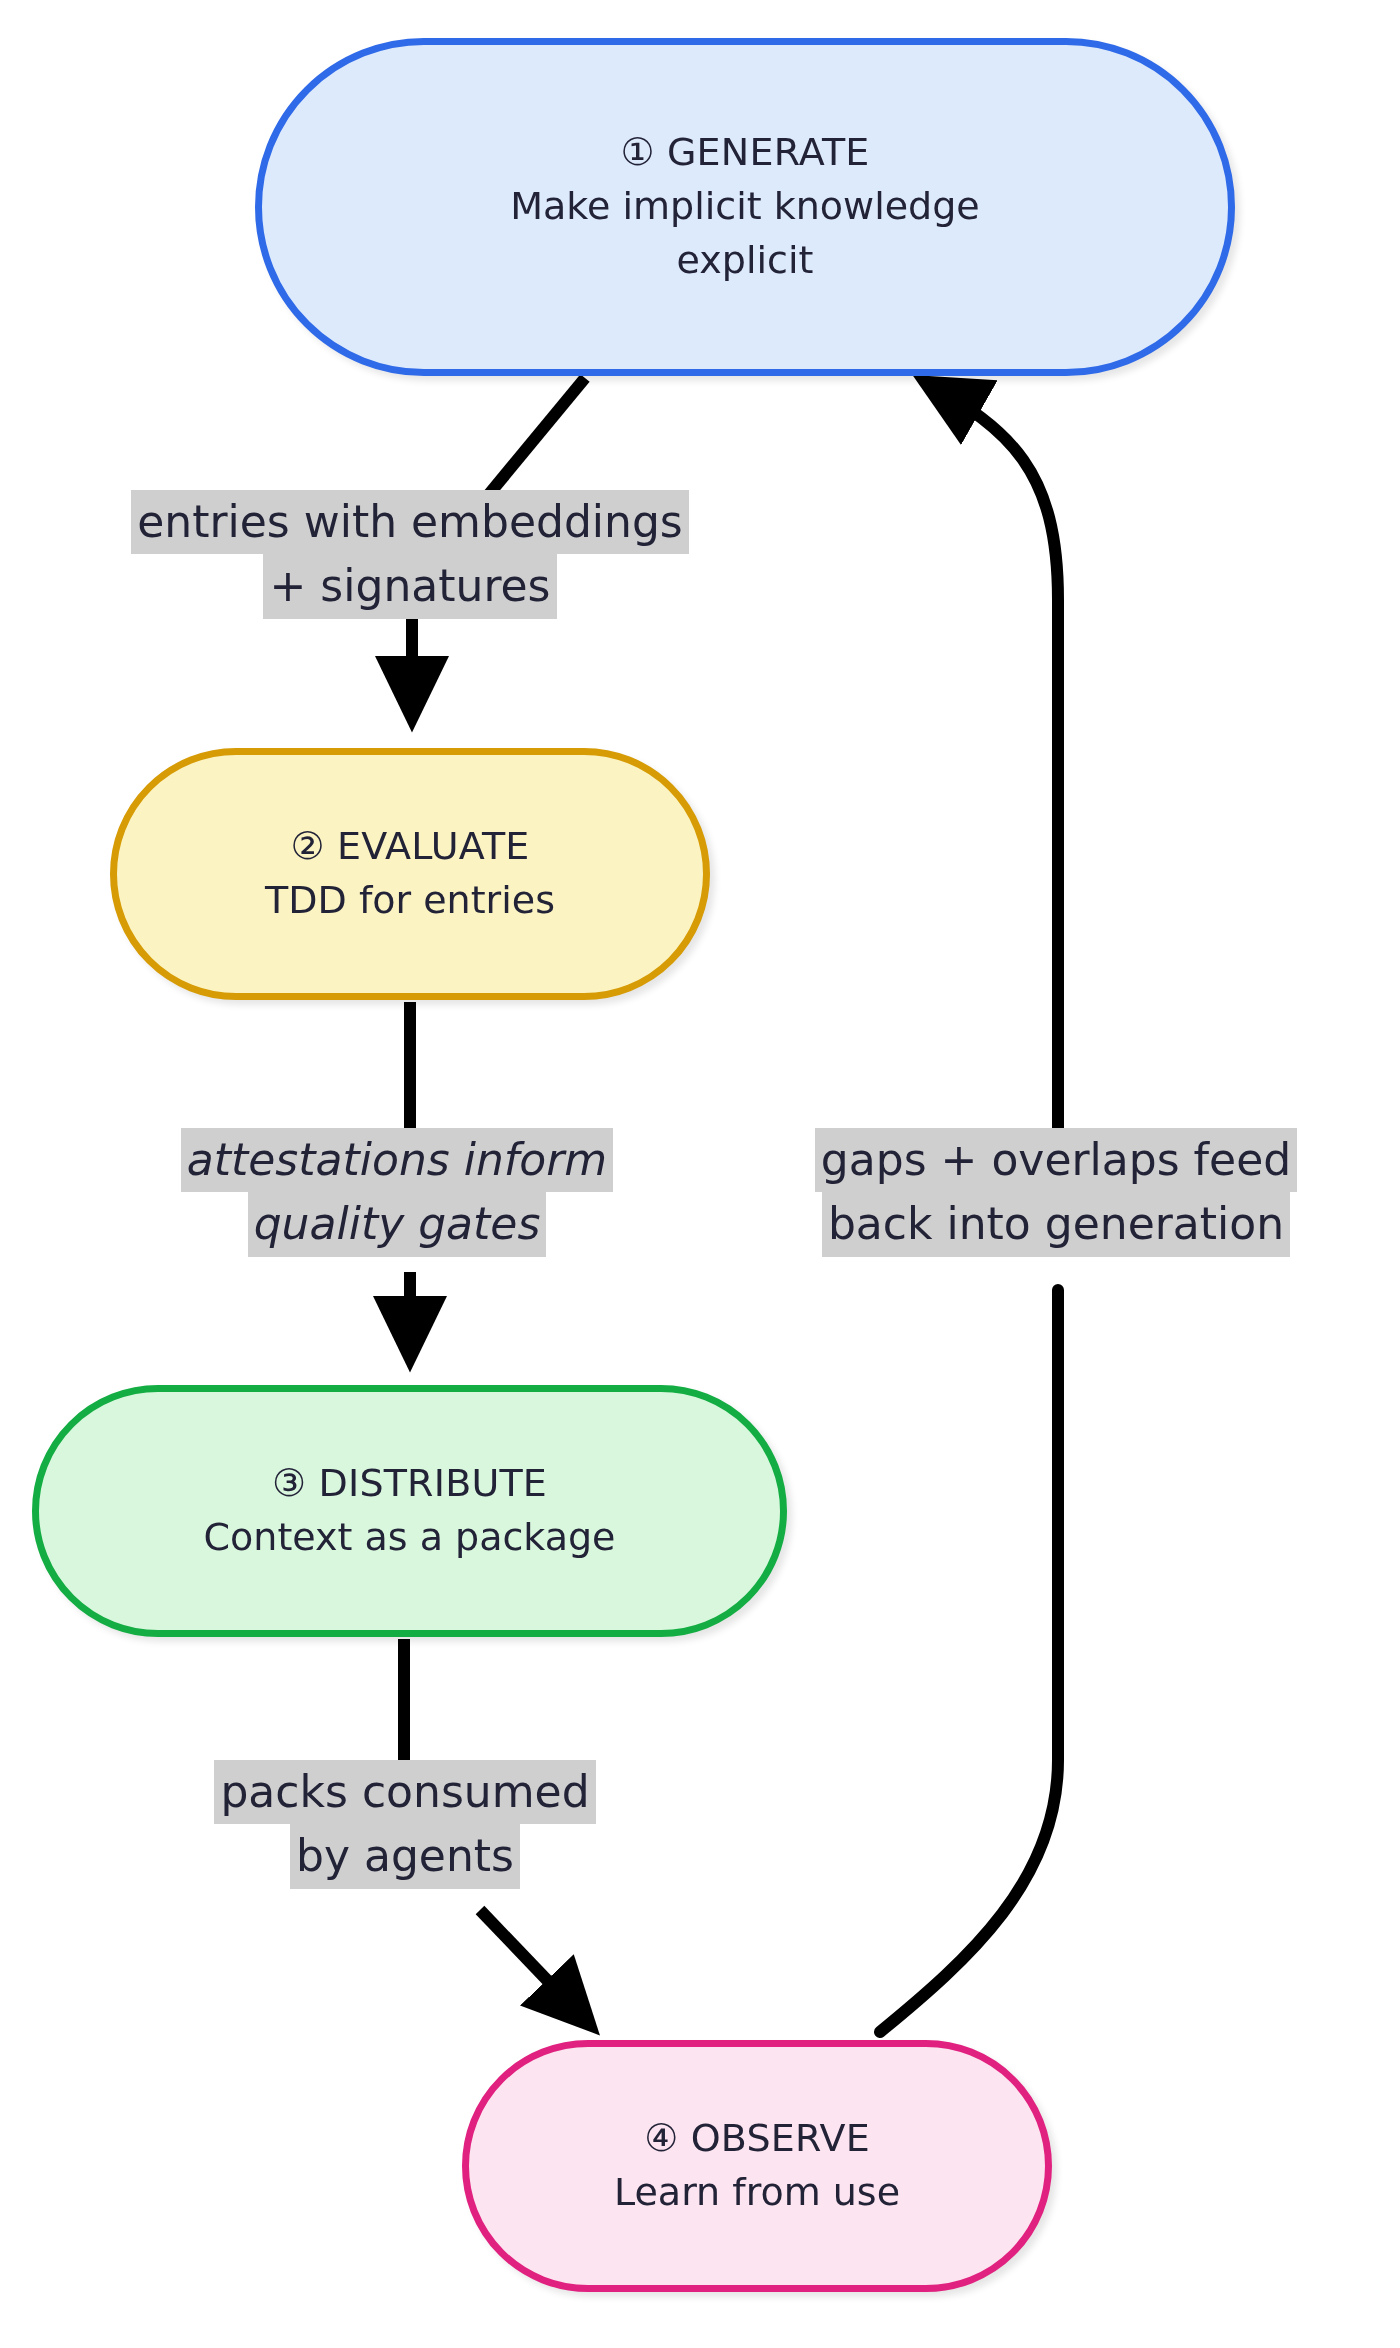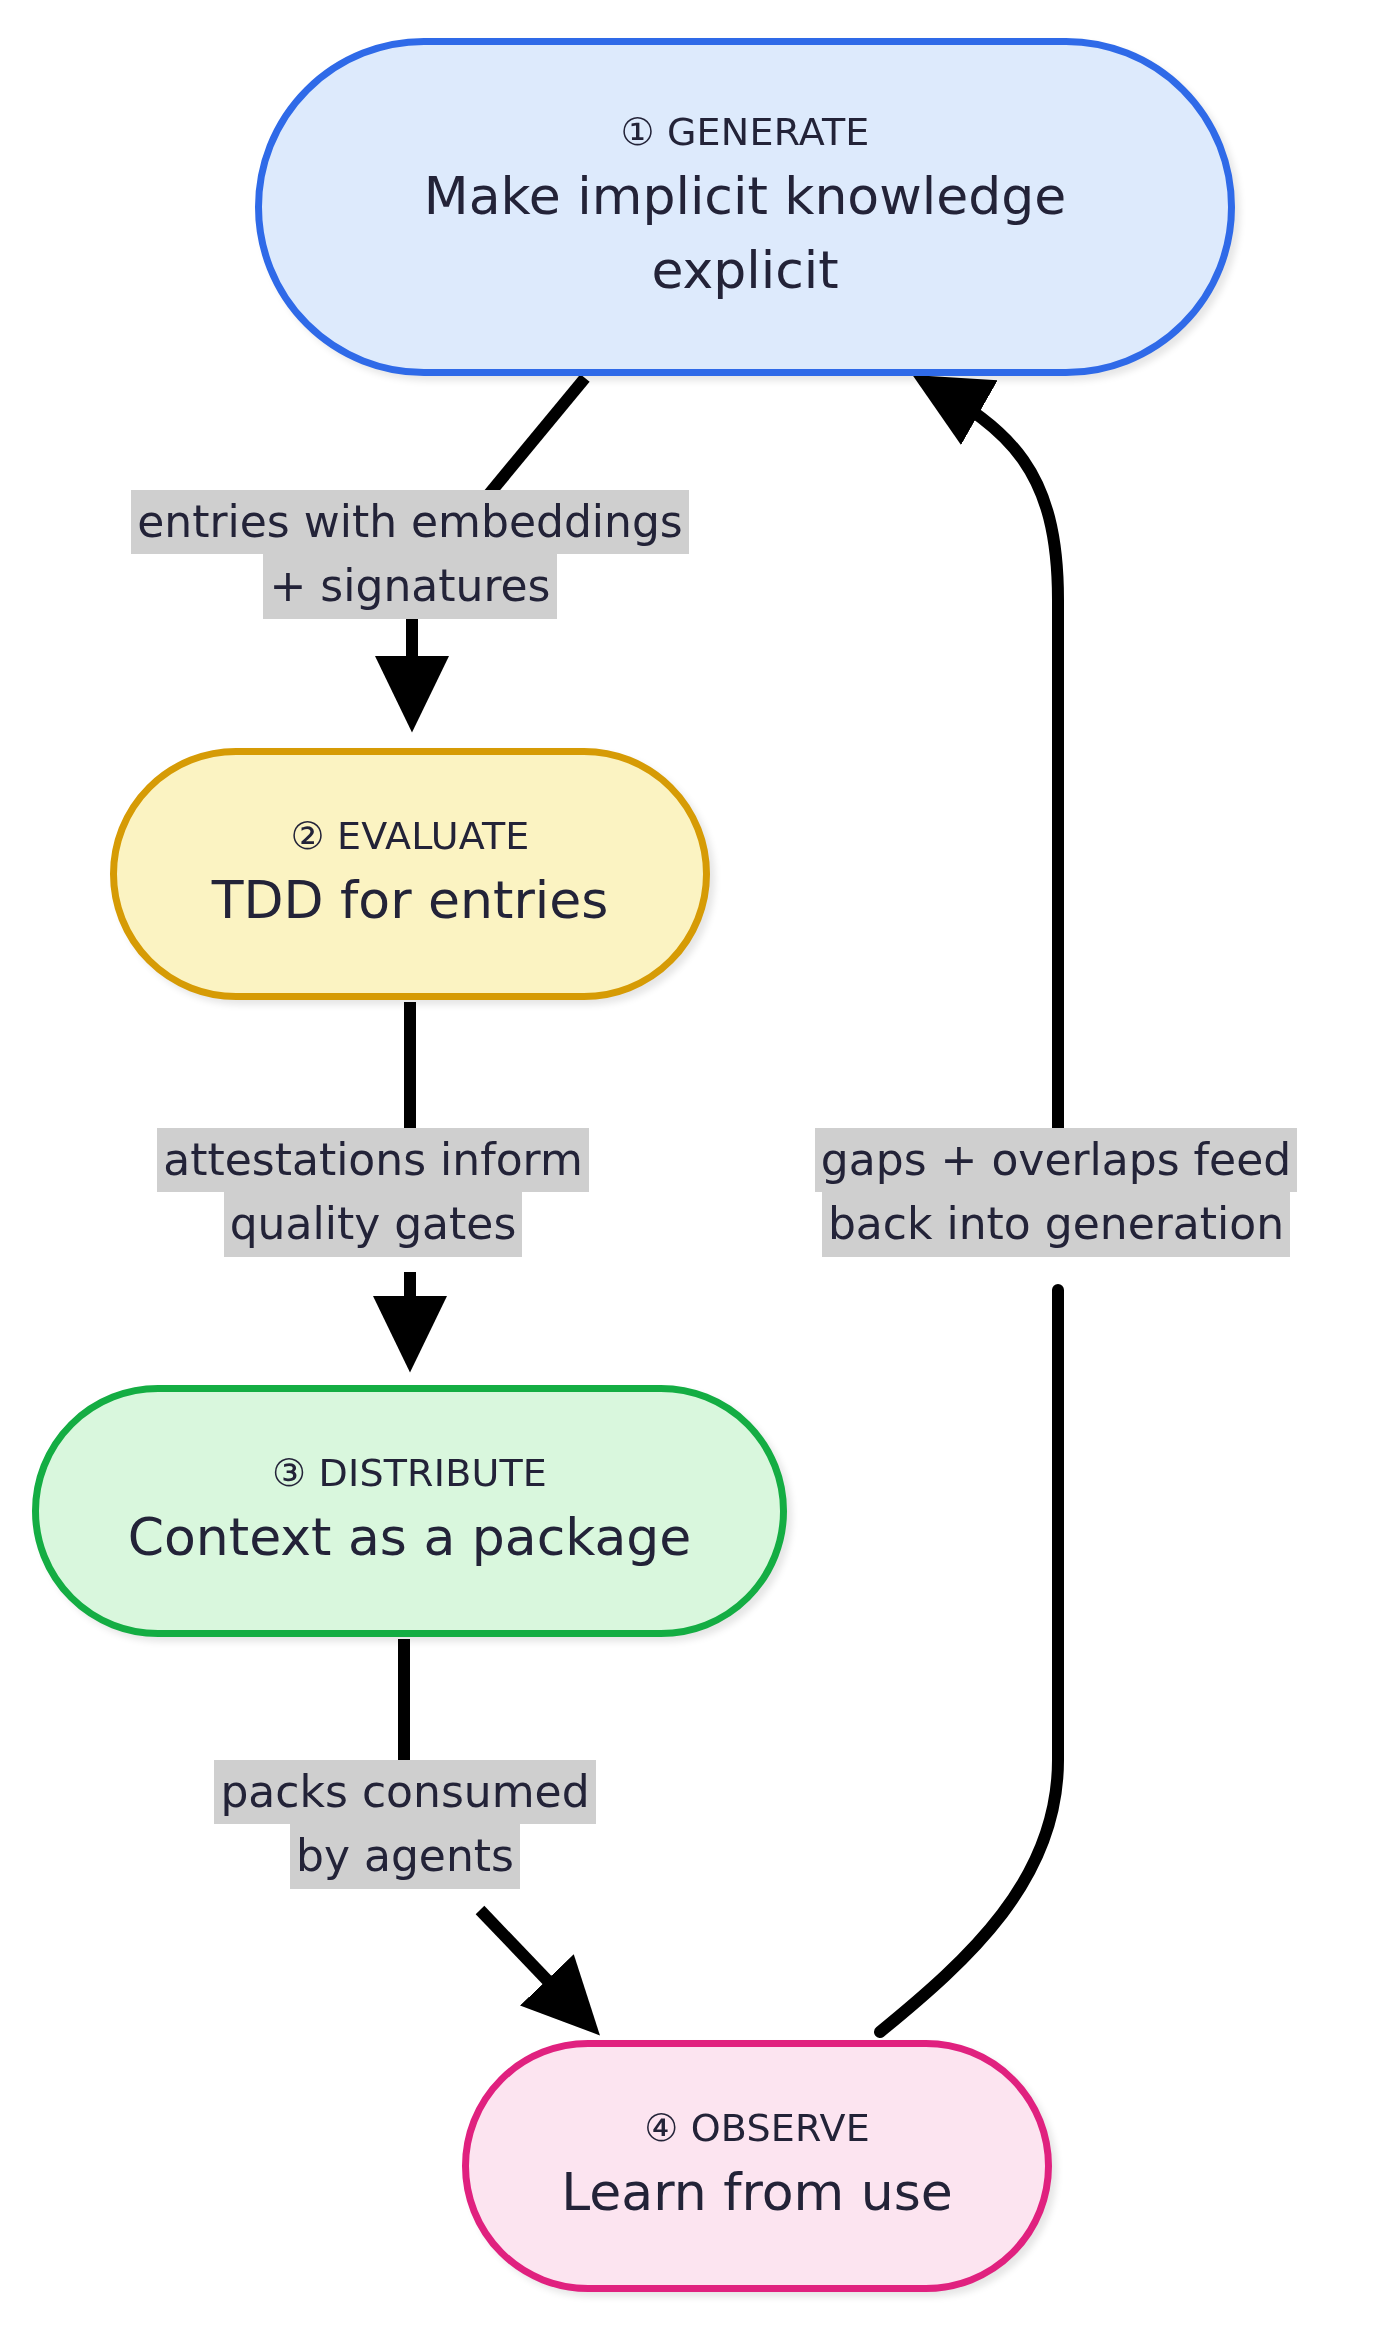--- a/index.html
+++ b/index.html
@@ -39,21 +39,21 @@
     border-style: solid;
     box-shadow: 5px 5px 7px rgba(0,0,0,0.10);
   }
   .node .title {
     font-size: 38px;
     line-height: 1.42;
     letter-spacing: 0.2px;
     white-space: nowrap;
   }
   .node .subtitle {
-    font-size: 52px;
+    font-size: 38px;
     line-height: 1.42;
     white-space: pre-line;
   }
 
   
   #node-generate {
     left: 255px;
     top: 38px;
     width: 980px;
     height: 338px;
@@ -111,23 +111,24 @@
     padding: 1px 6px;
   }
 
   #label-entries {
     left: 60px;
     top: 490px;
     width: 700px;
     align-items: center;
   }
   #label-attest {
-    left: 118px;
+    left: 142px;
     top: 1128px;
     width: 510px;
+    font-style: italic;
   }
   #label-gaps {
     left: 766px;
     top: 1128px;
     width: 580px;
   }
   #label-packs {
     left: 180px;
     top: 1760px;
     width: 450px;

